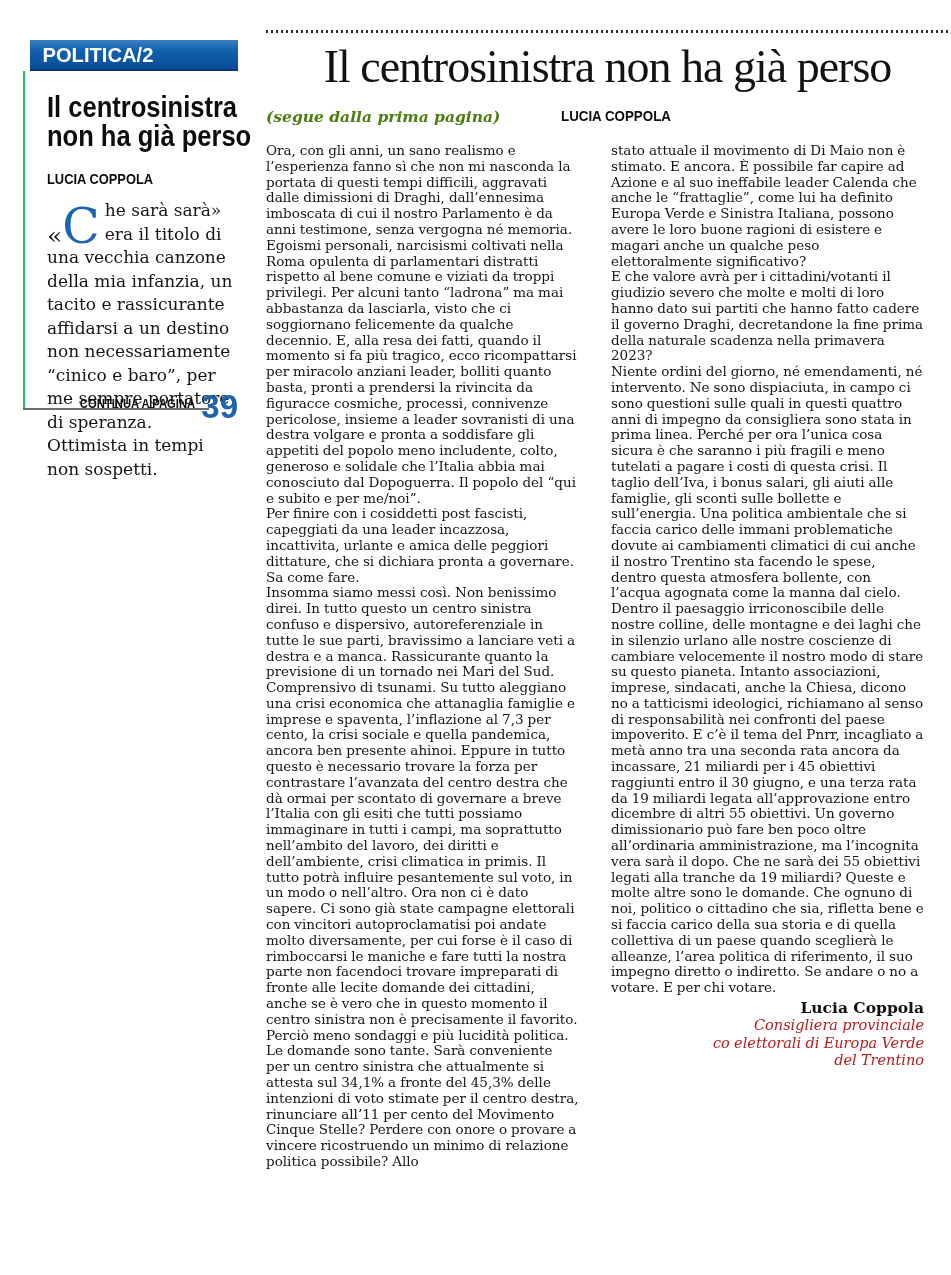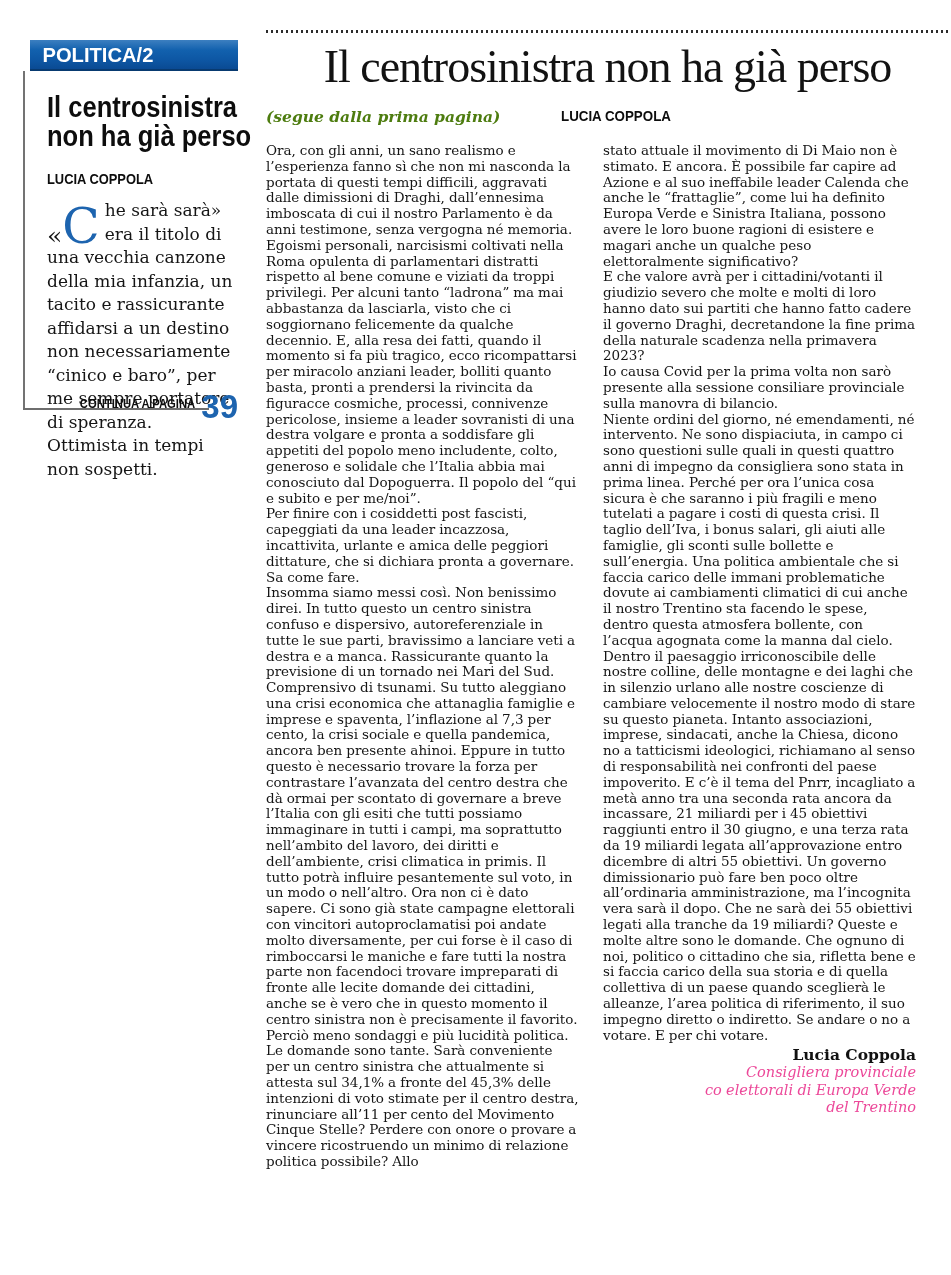--- a/index.html
+++ b/index.html
@@ -17,21 +17,21 @@
     border-bottom: 2px solid #083a70;
   }
   .section-banner span {
     display: inline-block; padding-left: 13px; line-height: 29px;
     font-family: "Liberation Sans", sans-serif; font-weight: bold;
     font-size: 21px; color: #ffffff; letter-spacing: 0px;
     transform: scaleX(0.96); transform-origin: left center;
   }
   .sidebar-box {
     position: absolute; left: 23px; top: 71px; width: 219px; height: 337px;
-    border-left: 2px solid #737373;
+    border-left: 2px solid #22c55e;
   }
   .sidebar-box::after { 
     content: ""; position: absolute; left: -2px; bottom: -2px; width: 186px;
     border-bottom: 2px solid #6e6e6e;
   }
   .sb-title {
     margin: 22px 0 0 22px;
     font-family: "Liberation Sans", sans-serif; font-weight: bold;
     font-size: 29px; line-height: 29px; color: #0d0d0d;
     transform: scaleX(0.88); transform-origin: left top; white-space: nowrap;
@@ -76,29 +76,29 @@
   .segue {
     position: absolute; left: 0; top: 2px;
     font-family: "DejaVu Serif", serif; font-style: italic; font-weight: bold;
     font-size: 15.5px; color: #4d7c0f;
   }
   .byline {
     position: absolute; left: 295px; top: 3px;
     font-family: "Liberation Sans", sans-serif; font-weight: bold; font-size: 14.5px;
     color: #0d0d0d; transform: scaleX(0.92); transform-origin: left top; white-space: nowrap;
   }
-  .cols { display: flex; gap: 24px; margin-top: 10px; }
+  .cols { display: flex; gap: 32px; margin-top: 10px; }
   .col { width: 313px; }
   .col p { margin: 0; font-size: 13.5px; line-height: 15.8px; color: #151515;
     text-align: left; word-spacing: -0.3px; }
 
   .signature { margin-top: 2px; text-align: right; }
   .sig-name { font-weight: bold; font-size: 15.5px; line-height: 19px; color: #111; }
   .sig-roles p { margin: 0; font-style: italic; font-size: 14.5px; line-height: 17.5px;
-    text-align: right; color: #ec4899; }
+    text-align: right; color: #b91c1c; }
 </style>
 </head>
 <body>
 
 <div class="section-banner">
   <span>POLITICA/2</span>
 </div>
 
 <div class="sidebar-box">
   <h2 class="sb-title"><span>Il centrosinistra</span><br><span>non ha già perso</span></h2>
@@ -125,21 +125,20 @@
         <p>Ora, con gli anni, un sano realismo e l’esperienza fanno sì che non mi nasconda la portata di questi tempi difficili, aggravati dalle dimissioni di Draghi, dall’ennesima imboscata di cui il nostro Parlamento è da anni testimone, senza vergogna né memoria.</p>
         <p>Egoismi personali, narcisismi coltivati nella Roma opulenta di parlamentari distratti rispetto al bene comune e viziati da troppi privilegi. Per alcuni tanto “ladrona” ma mai abbastanza da lasciarla, visto che ci soggiornano felicemente da qualche decennio. E, alla resa dei fatti, quando il momento si fa più tragico, ecco ricompattarsi per miracolo anziani leader, bolliti quanto basta, pronti a prendersi la rivincita da figuracce cosmiche, processi, connivenze pericolose, insieme a leader sovranisti di una destra volgare e pronta a soddisfare gli appetiti del popolo meno includente, colto, generoso e solidale che l’Italia abbia mai conosciuto dal Dopoguerra. Il popolo del “qui e subito e per me/noi”.</p>
         <p>Per finire con i cosiddetti post fascisti, capeggiati da una leader incazzosa, incattivita, urlante e amica delle peggiori dittature, che si dichiara pronta a governare. Sa come fare.</p>
         <p>Insomma siamo messi così. Non benissimo direi. In tutto questo un centro sinistra confuso e dispersivo, autoreferenziale in tutte le sue parti, bravissimo a lanciare veti a destra e a manca. Rassicurante quanto la previsione di un tornado nei Mari del Sud. Comprensivo di tsunami. Su tutto aleggiano una crisi economica che attanaglia famiglie e imprese e spaventa, l’inflazione al 7,3 per cento, la crisi sociale e quella pandemica, ancora ben presente ahinoi. Eppure in tutto questo è necessario trovare la forza per contrastare l’avanzata del centro destra che dà ormai per scontato di governare a breve l’Italia con gli esiti che tutti possiamo immaginare in tutti i campi, ma soprattutto nell’ambito del lavoro, dei diritti e dell’ambiente, crisi climatica in primis. Il tutto potrà influire pesantemente sul voto, in un modo o nell’altro. Ora non ci è dato sapere. Ci sono già state campagne elettorali con vincitori autoproclamatisi poi andate molto diversamente, per cui forse è il caso di rimboccarsi le maniche e fare tutti la nostra parte non facendoci trovare impreparati di fronte alle lecite domande dei cittadini, anche se è vero che in questo momento il centro sinistra non è precisamente il favorito.</p>
         <p>Perciò meno sondaggi e più lucidità politica. Le domande sono tante. Sarà conveniente per un centro sinistra che attualmente si attesta sul 34,1% a fronte del 45,3% delle intenzioni di voto stimate per il centro destra, rinunciare all’11 per cento del Movimento Cinque Stelle? Perdere con onore o provare a vincere ricostruendo un minimo di relazione politica possibile? Allo</p>
       </div>
     <div class="col">
       <div>
           <p>stato attuale il movimento di Di Maio non è stimato. E ancora. È possibile far capire ad Azione e al suo ineffabile leader Calenda che anche le “frattaglie”, come lui ha definito Europa Verde e Sinistra Italiana, possono avere le loro buone ragioni di esistere e magari anche un qualche peso elettoralmente significativo?</p>
           <p>E che valore avrà per i cittadini/votanti il giudizio severo che molte e molti di loro hanno dato sui partiti che hanno fatto cadere il governo Draghi, decretandone la fine prima della naturale scadenza nella primavera 2023?</p>
-          <p>Io causa Covid per la prima volta non sarò presente alla sessione consiliare provinciale sulla manovra di bilancio.</p>
           <p>Niente ordini del giorno, né emendamenti, né intervento. Ne sono dispiaciuta, in campo ci sono questioni sulle quali in questi quattro anni di impegno da consigliera sono stata in prima linea. Perché per ora l’unica cosa sicura è che saranno i più fragili e meno tutelati a pagare i costi di questa crisi. Il taglio dell’Iva, i bonus salari, gli aiuti alle famiglie, gli sconti sulle bollette e sull’energia. Una politica ambientale che si faccia carico delle immani problematiche dovute ai cambiamenti climatici di cui anche il nostro Trentino sta facendo le spese, dentro questa atmosfera bollente, con l’acqua agognata come la manna dal cielo. Dentro il paesaggio irriconoscibile delle nostre colline, delle montagne e dei laghi che in silenzio urlano alle nostre coscienze di cambiare velocemente il nostro modo di stare su questo pianeta. Intanto associazioni, imprese, sindacati, anche la Chiesa, dicono no a tatticismi ideologici, richiamano al senso di responsabilità nei confronti del paese impoverito. E c’è il tema del Pnrr, incagliato a metà anno tra una seconda rata ancora da incassare, 21 miliardi per i 45 obiettivi raggiunti entro il 30 giugno, e una terza rata da 19 miliardi legata all’approvazione entro dicembre di altri 55 obiettivi. Un governo dimissionario può fare ben poco oltre all’ordinaria amministrazione, ma l’incognita vera sarà il dopo. Che ne sarà dei 55 obiettivi legati alla tranche da 19 miliardi? Queste e molte altre sono le domande. Che ognuno di noi, politico o cittadino che sia, rifletta bene e si faccia carico della sua storia e di quella collettiva di un paese quando sceglierà le alleanze, l’area politica di riferimento, il suo impegno diretto o indiretto. Se andare o no a votare. E per chi votare.</p>
         </div>
       <div class="signature">
         <div class="sig-name">Lucia Coppola</div>
         <div class="sig-roles">
             <p>Consigliera provinciale</p>
             <p>co elettorali di Europa Verde</p>
             <p>del Trentino</p>
           </div>
       </div>

